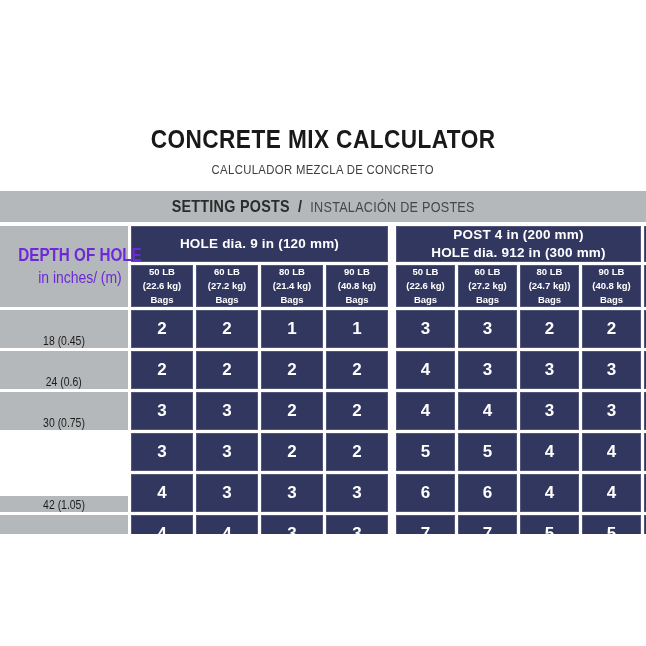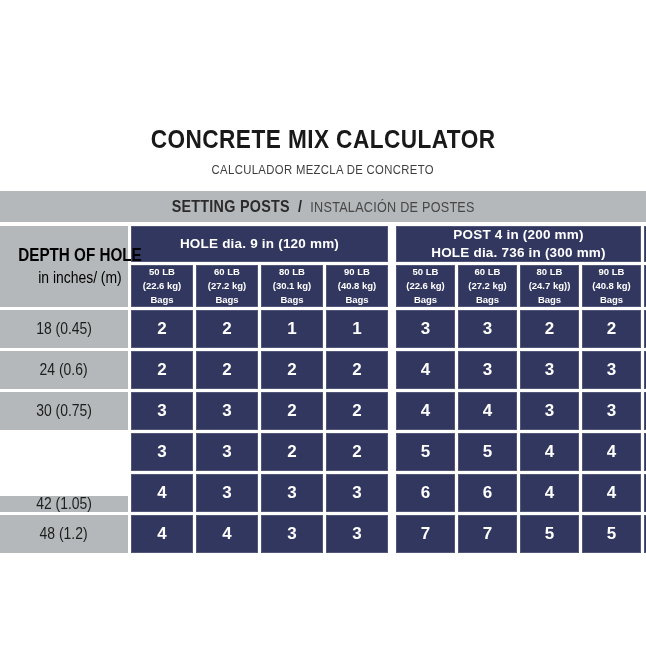--- a/index.html
+++ b/index.html
@@ -1,20 +1,20 @@
 <!DOCTYPE html>
 <html style="--navy: #323760; --gray: #b5b8ba;"><head>
 <meta charset="utf-8">
 <style>
   * { margin:0; padding:0; box-sizing:border-box; }
   html,body { background:#ffffff; }
   :root { --navy:#323760; --gray:#b5b8ba; }
 
   .page {
-    width:646px; height:646px; overflow:hidden; background:#ffffff;
+    width:646px; height:534px; overflow:hidden; background:#ffffff;
     font-family:"Liberation Sans","DejaVu Sans",sans-serif;
     position:relative;
   }
   .cond { display:inline-block; transform:scaleX(0.87); transform-origin:center; white-space:nowrap; }
 
   .title-wrap { margin-top:124px; text-align:center; }
   .title { font-size:26px; font-weight:bold; color:#191919; letter-spacing:0.5px; }
 
   .subtitle-wrap { margin-top:5px; text-align:center; }
   .subtitle { font-size:13px; color:#3e3e3e; letter-spacing:0.4px; }
@@ -32,29 +32,29 @@
     display:grid;
     grid-template-columns:128px 62px 62px 62px 62px 2px 59px 59px 59px 59px 12px;
     grid-template-rows:36px 42px repeat(6, 38px);
     gap:3px;
     width:658px;
     background:#ffffff;
   }
   .cell { display:flex; align-items:center; justify-content:center; text-align:center; }
   .navy { background:var(--navy); color:#ffffff; box-shadow:inset 0 0 0 1px rgba(255,255,255,0.16); }
 
-  .left-header { background:var(--gray); color:#000000;padding-left:32px; }
+  .left-header { background:var(--gray); color:#6d28d9;padding-left:32px; }
   .lh-stack { text-align:center; }
   .lh1 { font-weight:bold; font-size:17.5px; line-height:1.35; }
   .lh2 { font-size:16px; line-height:1.3; }
 
   .group-header { flex-direction:column; font-weight:bold; font-size:13.5px; line-height:1.3; letter-spacing:0.2px; }
   .subheader { flex-direction:column; font-weight:bold; font-size:9.5px; line-height:1.5; }
   .value-cell { font-weight:bold; font-size:17px; }
-  .label-cell { background:var(--gray); color:#1c1c1c; font-size:16px; }
+  .label-cell { background:var(--gray); color:#1c1c1c; font-size:12px;align-items:flex-end; }
 </style>
 </head>
 <body>
 
 <div class="page">
 
   <div class="title-wrap">
     <span class="title cond">CONCRETE MIX CALCULATOR</span>
   </div>
 
@@ -78,36 +78,36 @@
         <div class="lh2">in inches/ (m)</div>
       </div>
     </div>
 
     <div class="cell navy group-header" style="grid-column:2 / 6; grid-row:1;">
       <div>HOLE dia. 9 in (120 mm)</div>
     </div>
 
     <div class="cell navy group-header" style="grid-column:7 / 11; grid-row:1;">
       <div>POST 4 in (200 mm)</div>
-      <div>HOLE dia. 736 in (300 mm)</div>
+      <div>HOLE dia. 912 in (300 mm)</div>
     </div>
 
   <div class="cell navy subheader" style="grid-area: 2 / 2;">
         <div>50 LB</div>
         <div>(22.6 kg)</div>
         <div>Bags</div>
       </div>
       <div class="cell navy subheader" style="grid-area: 2 / 3;">
         <div>60 LB</div>
         <div>(27.2 kg)</div>
         <div>Bags</div>
       </div>
       <div class="cell navy subheader" style="grid-area: 2 / 4;">
         <div>80 LB</div>
-        <div>(30.1 kg)</div>
+        <div>(21.4 kg)</div>
         <div>Bags</div>
       </div>
       <div class="cell navy subheader" style="grid-area: 2 / 5;">
         <div>90 LB</div>
         <div>(40.8 kg)</div>
         <div>Bags</div>
       </div>
       <div class="cell navy subheader" style="grid-area: 2 / 7;">
         <div>50 LB</div>
         <div>(22.6 kg)</div>

